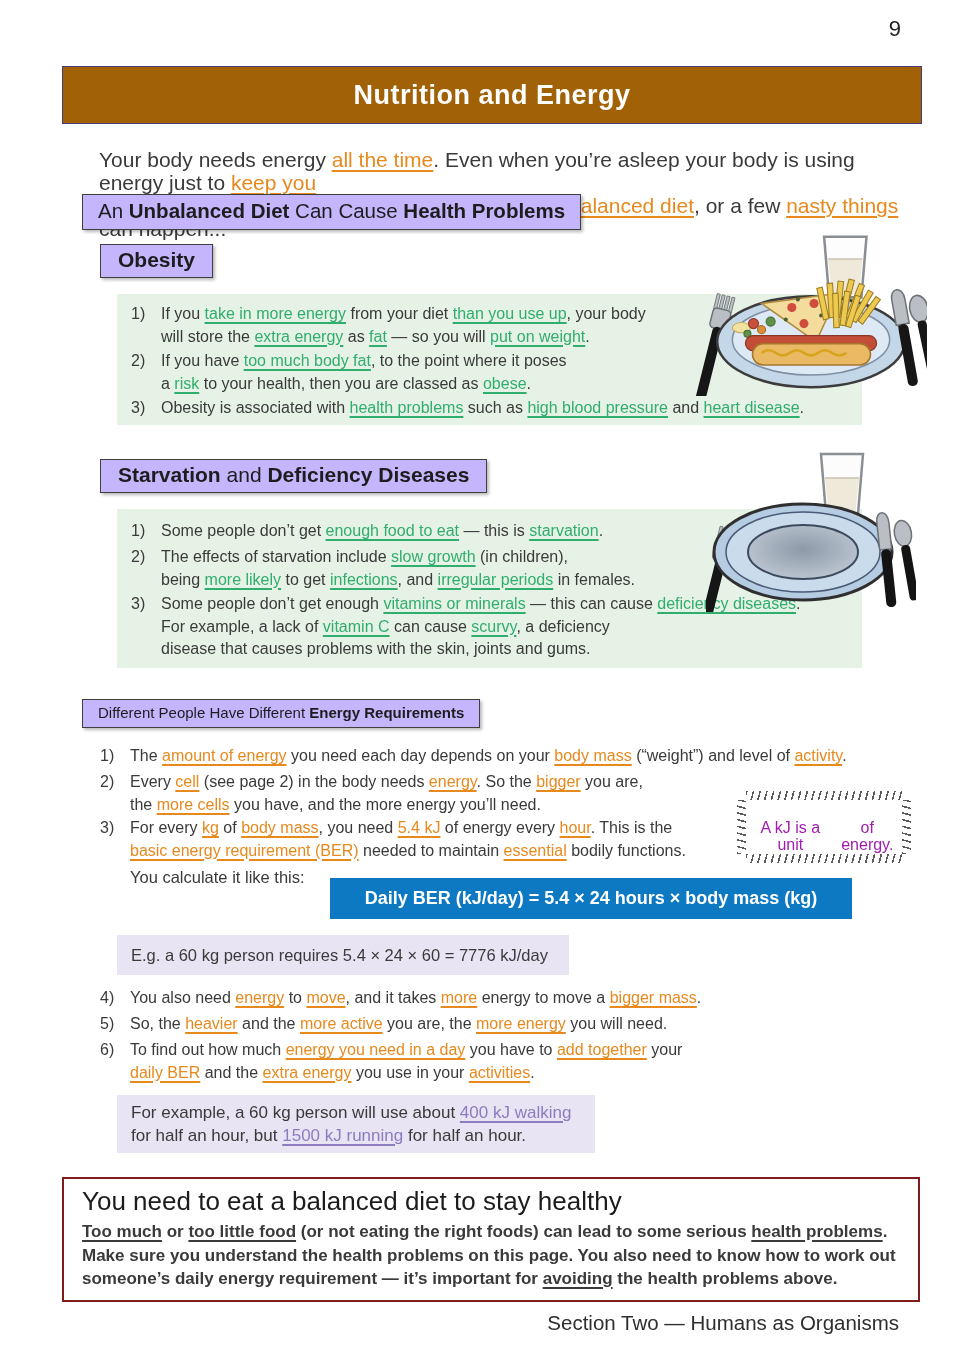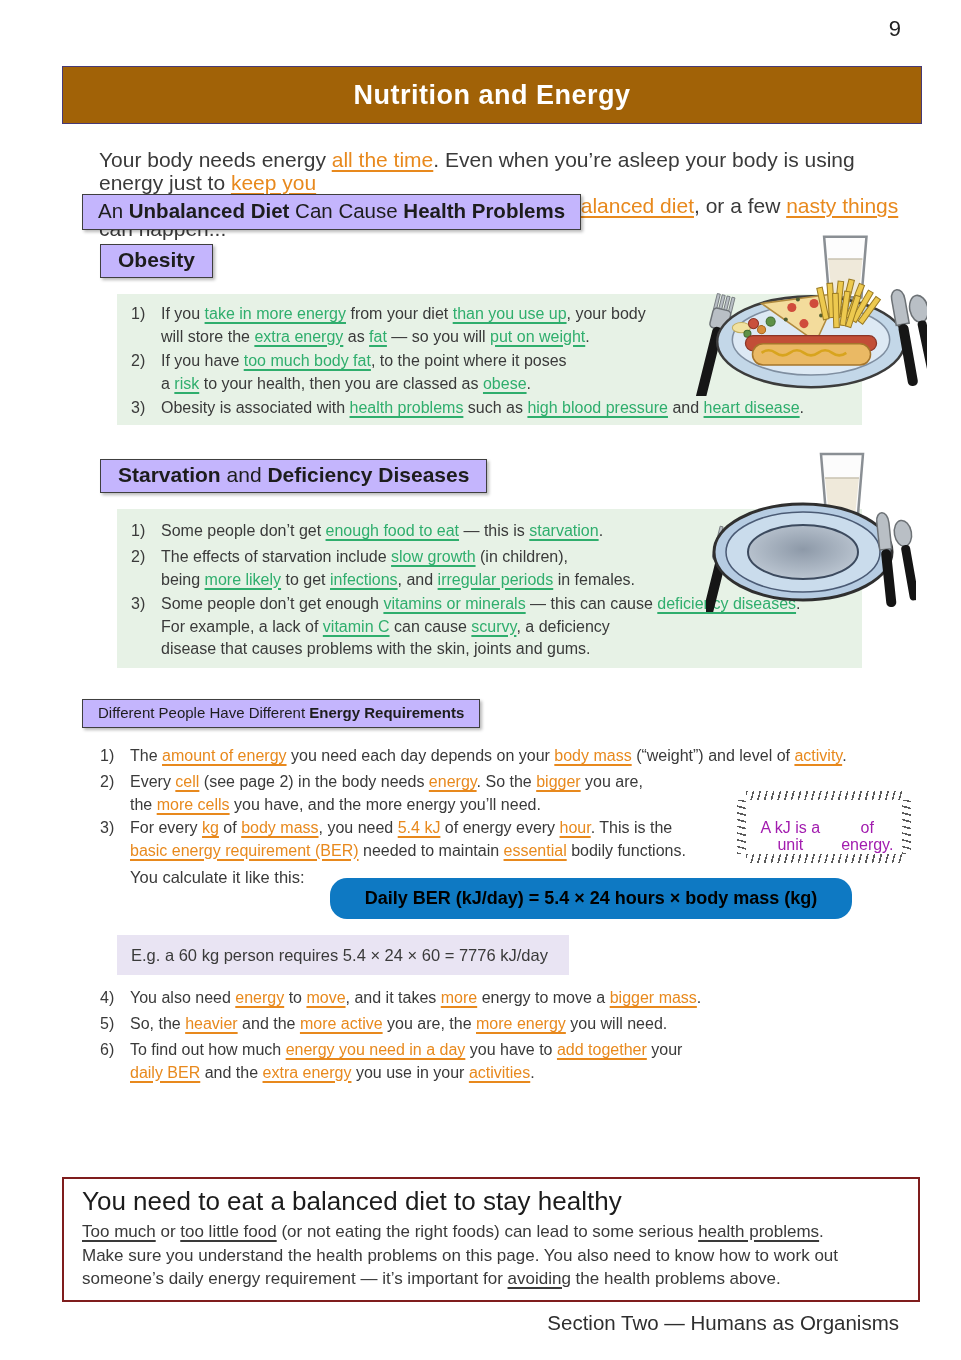--- a/index.html
+++ b/index.html
@@ -51,33 +51,33 @@
   .kj-note .ht{top:0}.kj-note .hb{bottom:0}
   .kj-note .hv{position:absolute;top:9px;bottom:9px;width:9px;
      background:repeating-linear-gradient(15deg,#5a5a5a 0 1.6px,transparent 1.6px 6.5px);}
   .kj-note .hl{left:0}.kj-note .hr{right:0}
   .kj-note .ntxt{position:absolute;inset:10px;display:flex;align-items:flex-end;justify-content:center;
      text-align:center;font-size:16px;line-height:17px;color:#a21caf;}
 
   .calc-label{position:absolute;left:130px;top:868px;font-size:16.5px;}
 
   .formula{position:absolute;left:330px;top:878px;width:522px;height:41px;background:#0e79c3;
-           color:#000000;font-weight:bold;font-size:18px;display:flex;align-items:center;
-           justify-content:center;white-space:nowrap;border-radius:17px;}
+           color:#ffffff;font-weight:bold;font-size:18px;display:flex;align-items:center;
+           justify-content:center;white-space:nowrap;}
 
   .lavbox{position:absolute;background:#e9e4f3;color:#3a3a3a;}
   .egbox1{left:117px;top:935px;width:452px;height:40px;font-size:16.5px;display:flex;
           align-items:center;padding-left:14px;box-sizing:border-box;}
   .egbox2{left:117px;top:1095px;width:478px;height:58px;font-size:17px;line-height:23px;
           padding:6px 0 0 14px;box-sizing:border-box;}
 
   .summary{position:absolute;left:62px;top:1177px;width:858px;height:125px;border:2px solid #7f1d1d;
            box-sizing:border-box;padding:5px 18px;background:#fff;}
   .summary h2{margin:0;font-size:26px;line-height:34px;font-weight:normal;color:#1c1c1c;}
-  .summary .body{font-size:17px;line-height:23.5px;margin-top:2px;}
+  .summary .body{font-size:17px;line-height:23.5px;margin-top:2px;font-weight:bold;}
 
   .footer{position:absolute;right:62px;top:1311px;font-size:20.5px;color:#2e2e2e;}
 </style>
 </head>
 <body>
 
 <div class="page">
 
   <div class="page-num">9</div>
 
@@ -262,20 +262,21 @@
   </div>
   <div class="e-item lk-orange" style="top:1013px">
     <span class="num">5)</span>
     <span class="txt"><span>So, the </span><u class="link">heavier</u><span> and the </span><u class="link">more active</u><span> you are, the </span><u class="link">more energy</u><span> you will need.</span></span>
   </div>
   <div class="e-item lk-orange" style="top:1039px">
     <span class="num">6)</span>
     <span class="txt"><span>To find out how much </span><u class="link">energy you need in a day</u><span> you have to </span><u class="link">add together</u><span> your</span><br><u class="link">daily BER</u><span> and the </span><u class="link">extra energy</u><span> you use in your </span><u class="link">activities</u><span>.</span></span>
   </div>
 
+  <div class="lavbox egbox2 lk-purple"><span>For example, a 60 kg person will use about </span><u class="link">400 kJ walking</u><br><span>for half an hour, but </span><u class="link">1500 kJ running</u><span> for half an hour.</span></div>
 
   <div class="summary">
     <h2>You need to eat a balanced diet to stay healthy</h2>
     <div class="body lk-dark"><u class="link">Too much</u><span> or </span><u class="link">too little food</u><span> (or not eating the right foods) can lead to some serious </span><u class="link">health problems</u><span>.</span><br><span>Make sure you understand the health problems on this page.  You also need to know how to work out</span><br><span>someone’s daily energy requirement — it’s important for </span><u class="link">avoiding</u><span> the health problems above.</span></div>
   </div>
 
   <div class="footer">Section Two — Humans as Organisms</div>
 
 </div>
 

